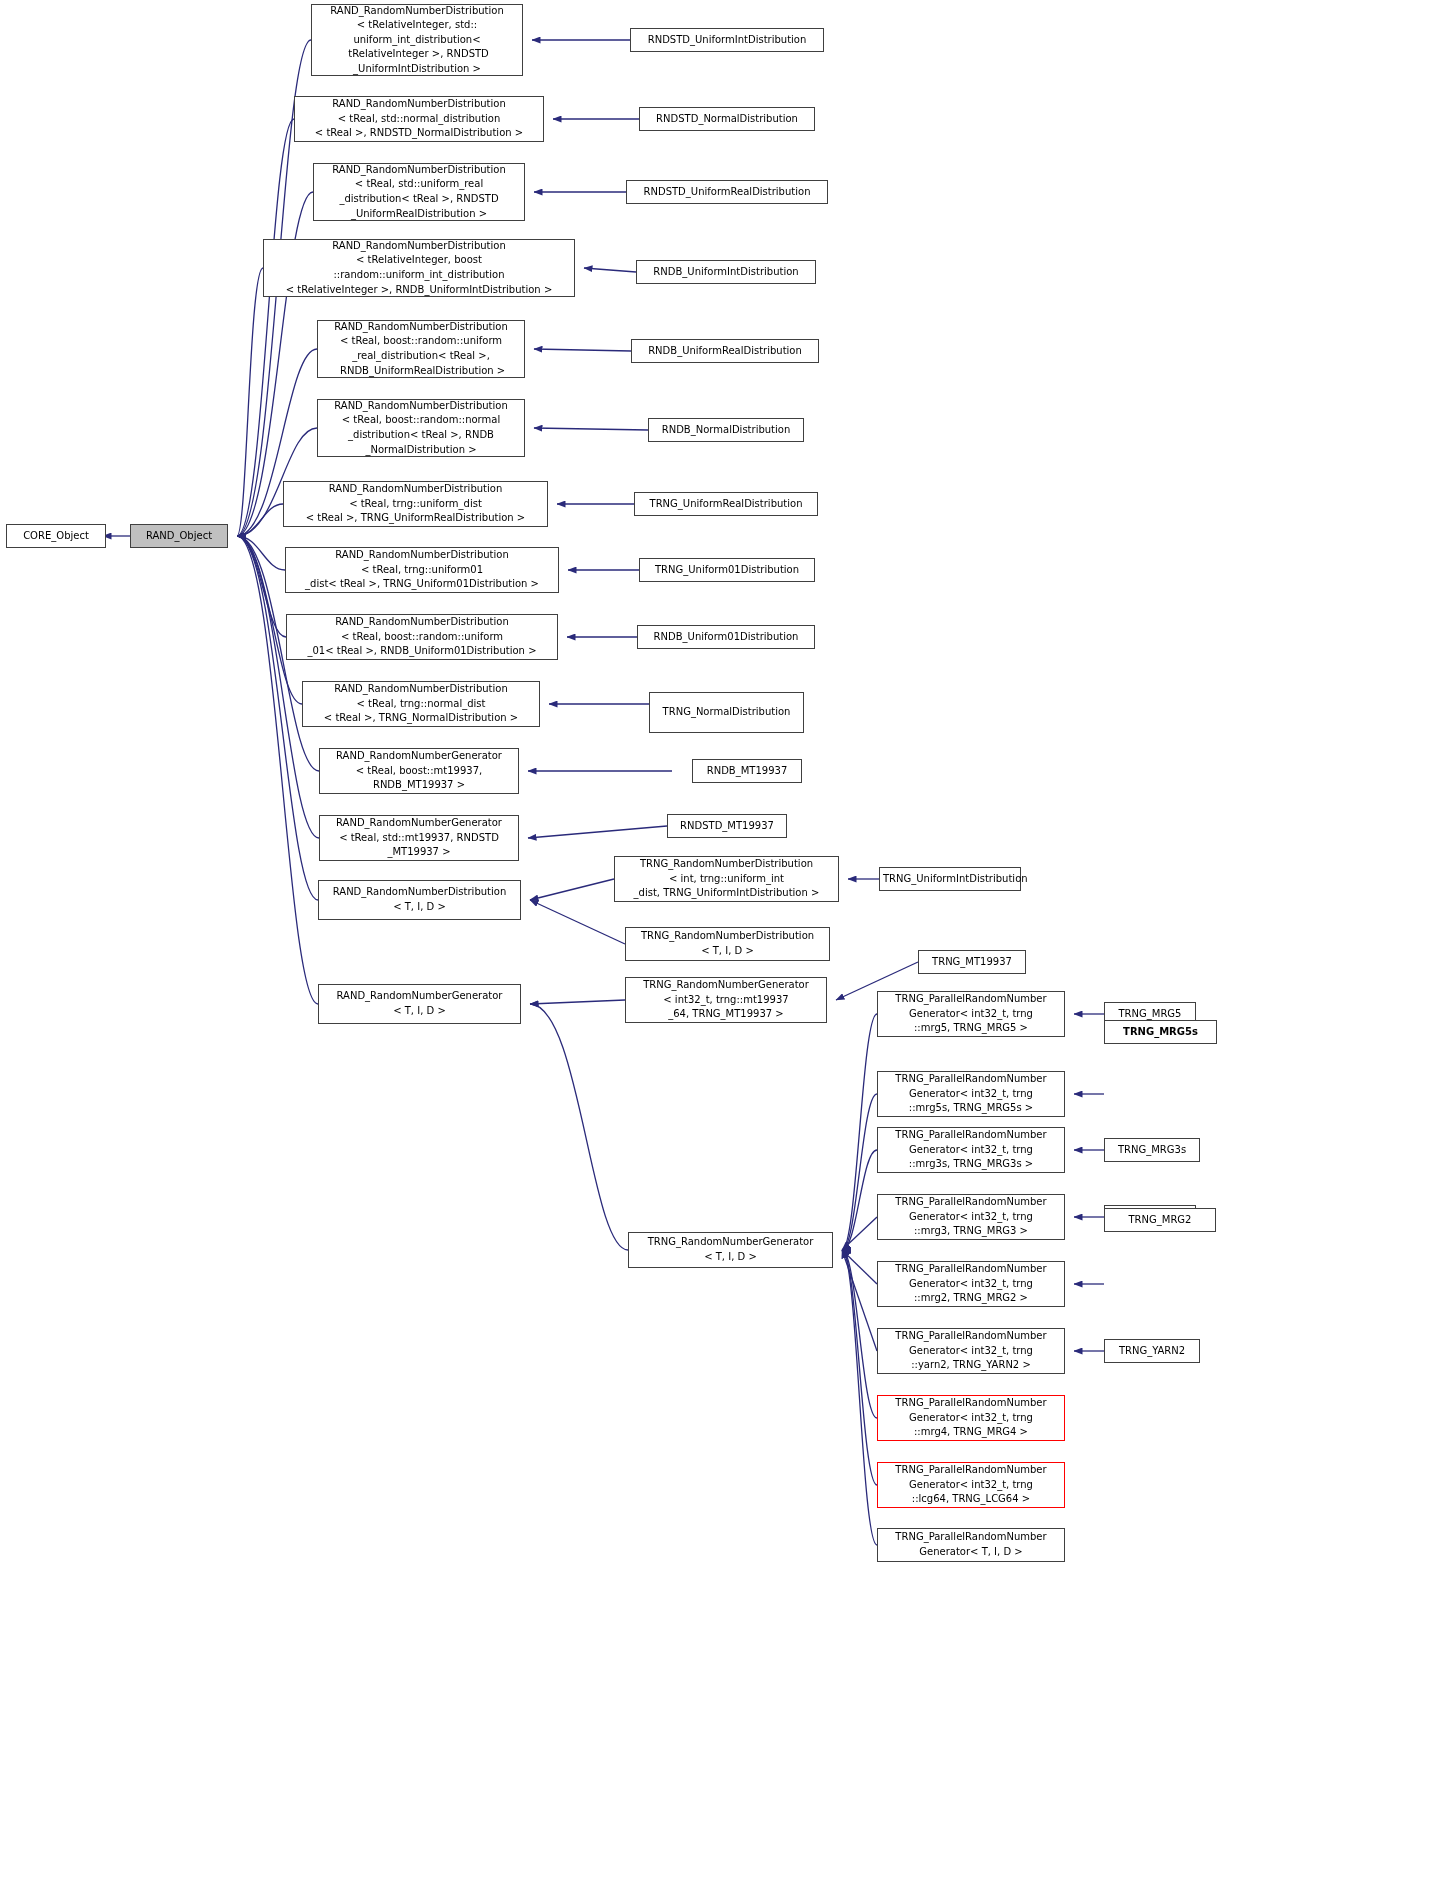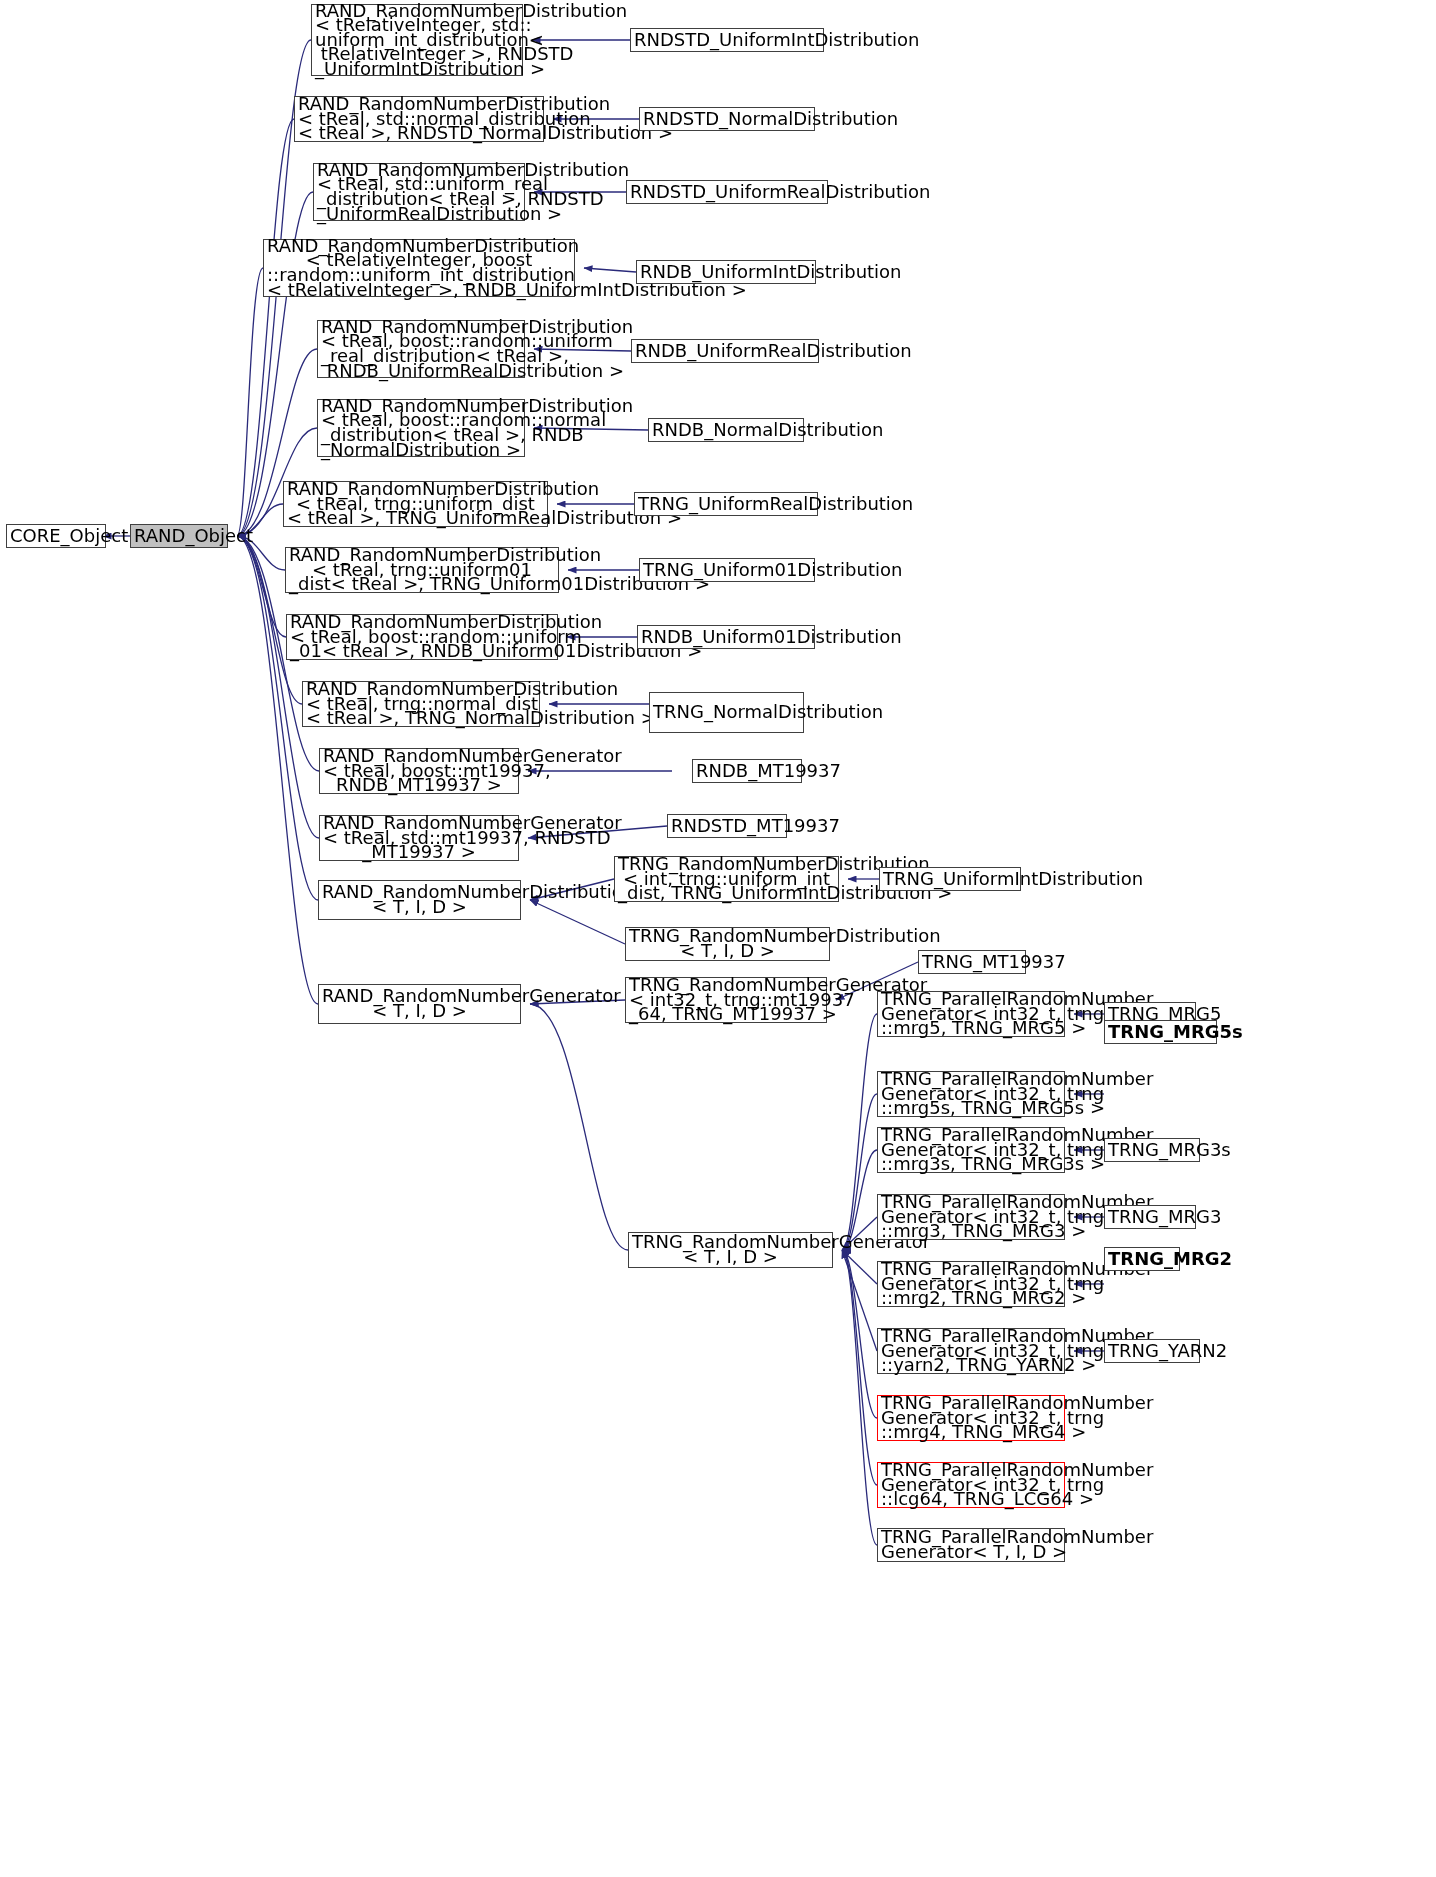--- a/index.html
+++ b/index.html
@@ -21,21 +21,21 @@
     width: 1436px;
     height: 1877px;
     pointer-events: none;
   }
   .node {
     position: absolute;
     box-sizing: border-box;
     border: 1px solid #404040;
     background: #ffffff;
     color: #000000;
-    font-size: 18px;
+    font-size: 10px;
     line-height: 14.6px;
     display: flex;
     align-items: center;
     justify-content: center;
     text-align: center;
     white-space: pre;
     padding: 1px 3px;
   }
   .node.root {
     background: #c0c0c0;
@@ -195,21 +195,21 @@
 Generator&lt; int32_t, trng
 ::mrg3s, TRNG_MRG3s &gt;</span></div>
       <div class="node" style="left: 1104px; top: 1138px; width: 96px; height: 24px;"><span class="lbl">TRNG_MRG3s</span></div>
       <div class="node" style="left: 877px; top: 1194px; width: 188px; height: 46px;"><span class="lbl">TRNG_ParallelRandomNumber
 Generator&lt; int32_t, trng
 ::mrg3, TRNG_MRG3 &gt;</span></div>
       <div class="node" style="left: 1104px; top: 1205px; width: 92px; height: 24px;"><span class="lbl">TRNG_MRG3</span></div>
       <div class="node" style="left: 877px; top: 1261px; width: 188px; height: 46px;"><span class="lbl">TRNG_ParallelRandomNumber
 Generator&lt; int32_t, trng
 ::mrg2, TRNG_MRG2 &gt;</span></div>
-      <div class="node" style="left: 1104px; top: 1247px; width: 76px; height: 24px; font-weight: bold;"><span class="lbl">TRNG_MRG2</span></div>
+      <div class="node" style="left: 1104px; top: 1208px; width: 112px; height: 24px;"><span class="lbl">TRNG_MRG2</span></div>
       <div class="node" style="left: 877px; top: 1328px; width: 188px; height: 46px;"><span class="lbl">TRNG_ParallelRandomNumber
 Generator&lt; int32_t, trng
 ::yarn2, TRNG_YARN2 &gt;</span></div>
       <div class="node" style="left: 1104px; top: 1339px; width: 96px; height: 24px;"><span class="lbl">TRNG_YARN2</span></div>
       <div class="node highlight" style="left: 877px; top: 1395px; width: 188px; height: 46px;"><span class="lbl">TRNG_ParallelRandomNumber
 Generator&lt; int32_t, trng
 ::mrg4, TRNG_MRG4 &gt;</span></div>
       <div class="node highlight" style="left: 877px; top: 1462px; width: 188px; height: 46px;"><span class="lbl">TRNG_ParallelRandomNumber
 Generator&lt; int32_t, trng
 ::lcg64, TRNG_LCG64 &gt;</span></div>

